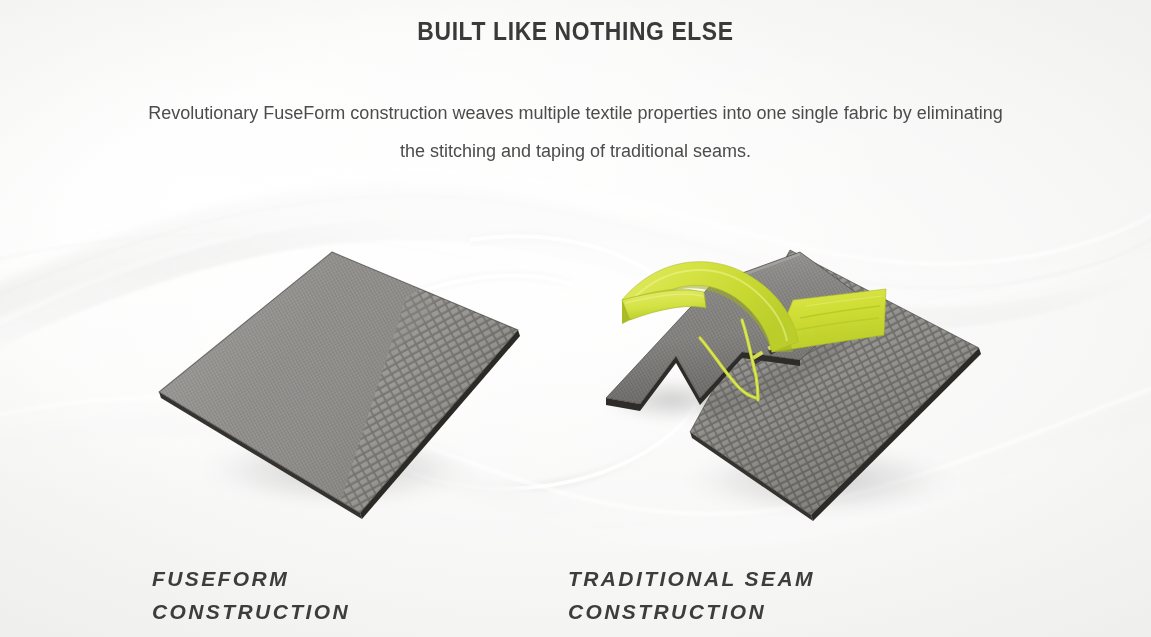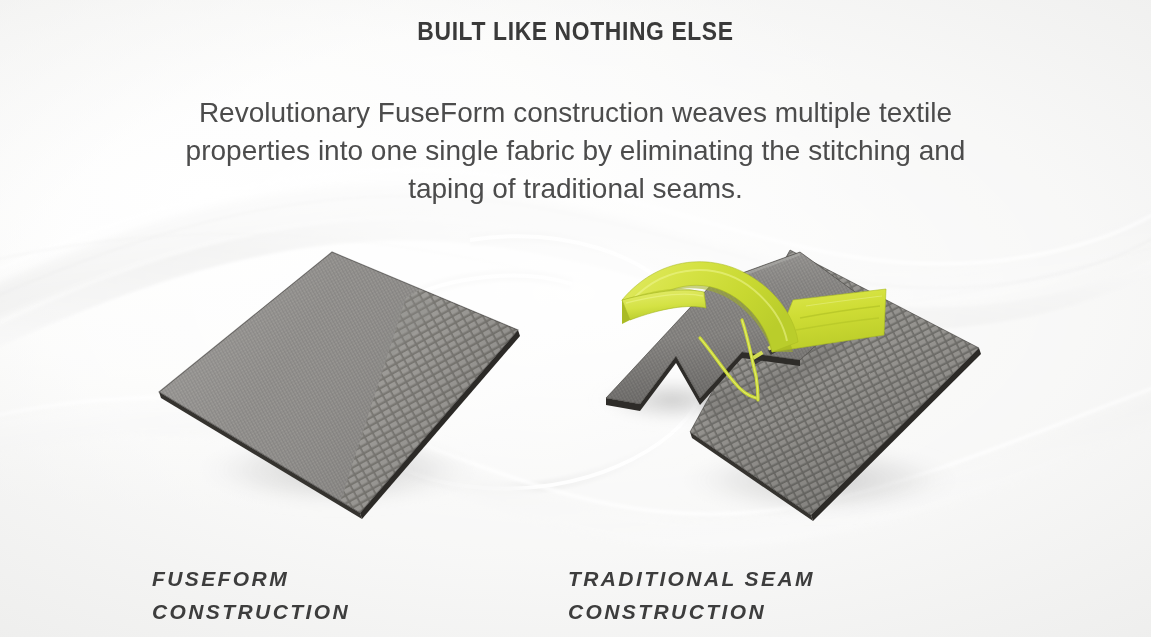--- a/index.html
+++ b/index.html
@@ -53,21 +53,21 @@
     transform: scaleX(0.88);
     transform-origin: 50% 50%;
   }
   .paragraph {
     position: absolute;
     left: 50%;
     top: 94px;
     width: 860px;
     margin-left: -430px;
     text-align: center;
-    font-size: 28px;
+    font-size: 18px;
     line-height: 38px;
     color: #4c4c4c;
     font-weight: 400;
   }
   .caption {
     position: absolute;
     font-weight: 700;
     font-style: italic;
     font-size: 21px;
     line-height: 33px;

